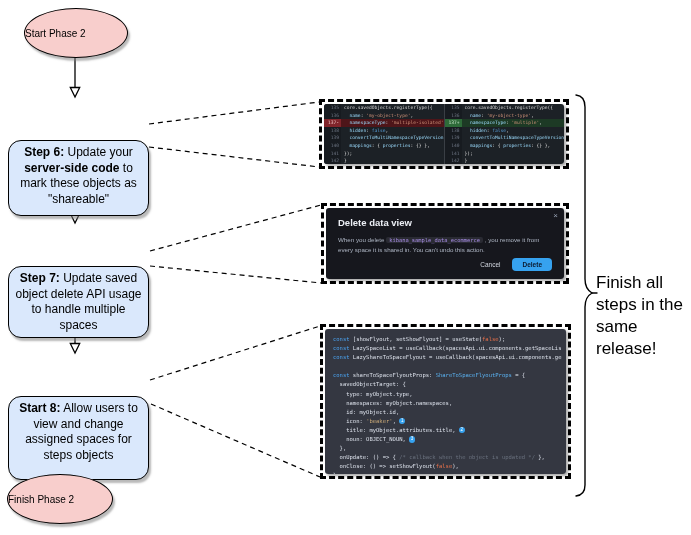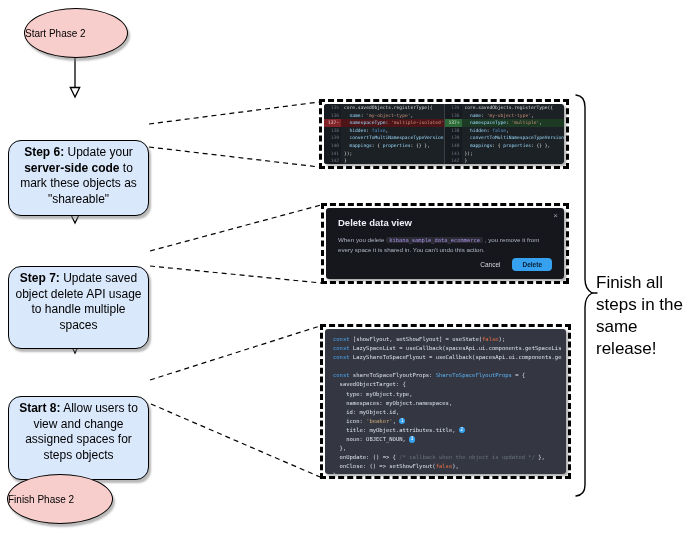--- a/index.html
+++ b/index.html
@@ -95,21 +95,21 @@
   </svg>
 
   <div class="terminal" style="left:24px;top:8px;width:102px;height:48px;">
     <span>Start Phase 2</span>
   </div>
 
   <div class="stepbox" style="left:8px;top:97px;width:141px;height:76px;">
     <span><b>Step 6:</b><span> Update your </span><b>server-side code</b><span> to mark these objects as "shareable"</span></span>
   </div>
 
-  <div class="stepbox" style="left:8px;top:223px;width:141px;height:83px;">
+  <div class="stepbox" style="left:8px;top:223px;width:141px;height:72px;">
     <span><b>Step 7:</b><span> Update saved object delete API usage to handle multiple spaces</span></span>
   </div>
 
   <div class="stepbox" style="left:8px;top:353px;width:141px;height:84px;">
     <span><b>Start 8:</b><span> Allow users to view and change assigned spaces for steps objects</span></span>
   </div>
 
   <div class="terminal" style="left:7px;top:474px;width:104px;height:48px;">
     <span>Finish Phase 2</span>
   </div>

